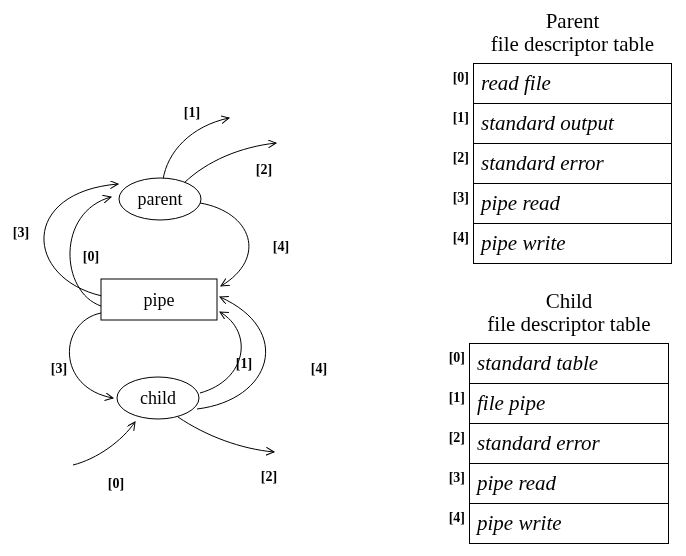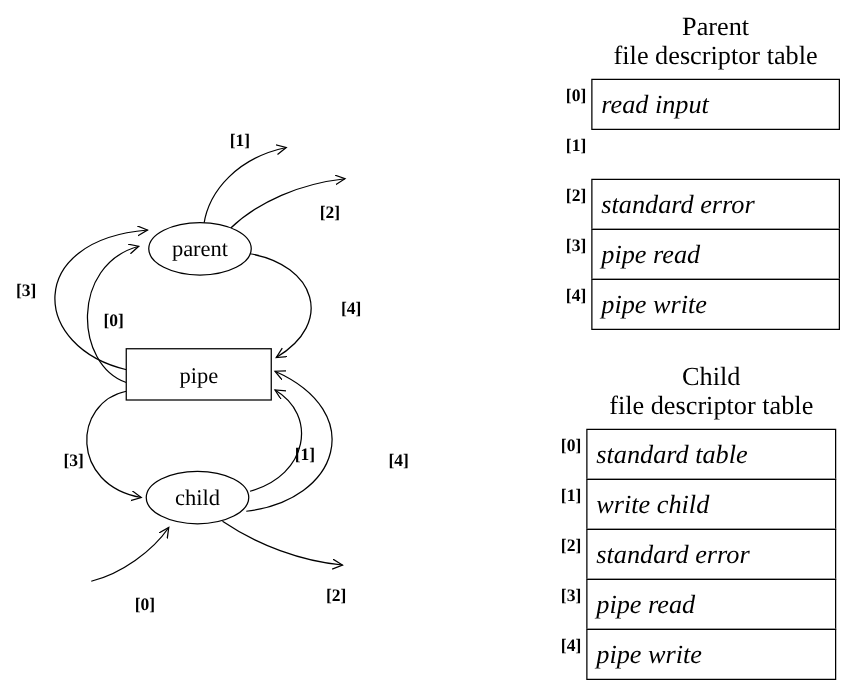--- a/index.html
+++ b/index.html
@@ -108,24 +108,25 @@
   </svg>
 
   <div class="fd-block" style="left:441px; top:10px; width:231px;">
     <div class="fd-titles">
       <div>Parent</div>
       <div>file descriptor table</div>
     </div>
     <div class="fd-rows">
       <div class="fd-row">
         <div class="fd-label">[0]</div>
-        <div class="fd-cell">read input</div>
+        <div class="fd-cell">read file</div>
       </div>
       <div class="fd-row">
         <div class="fd-label">[1]</div>
+        <div class="fd-cell">standard output</div>
       </div>
       <div class="fd-row">
         <div class="fd-label">[2]</div>
         <div class="fd-cell">standard error</div>
       </div>
       <div class="fd-row">
         <div class="fd-label">[3]</div>
         <div class="fd-cell">pipe read</div>
       </div>
       <div class="fd-row">
@@ -140,21 +141,21 @@
       <div>Child</div>
       <div>file descriptor table</div>
     </div>
     <div class="fd-rows">
       <div class="fd-row">
         <div class="fd-label">[0]</div>
         <div class="fd-cell">standard table</div>
       </div>
       <div class="fd-row">
         <div class="fd-label">[1]</div>
-        <div class="fd-cell">write child</div>
+        <div class="fd-cell">file pipe</div>
       </div>
       <div class="fd-row">
         <div class="fd-label">[2]</div>
         <div class="fd-cell">standard error</div>
       </div>
       <div class="fd-row">
         <div class="fd-label">[3]</div>
         <div class="fd-cell">pipe read</div>
       </div>
       <div class="fd-row">

